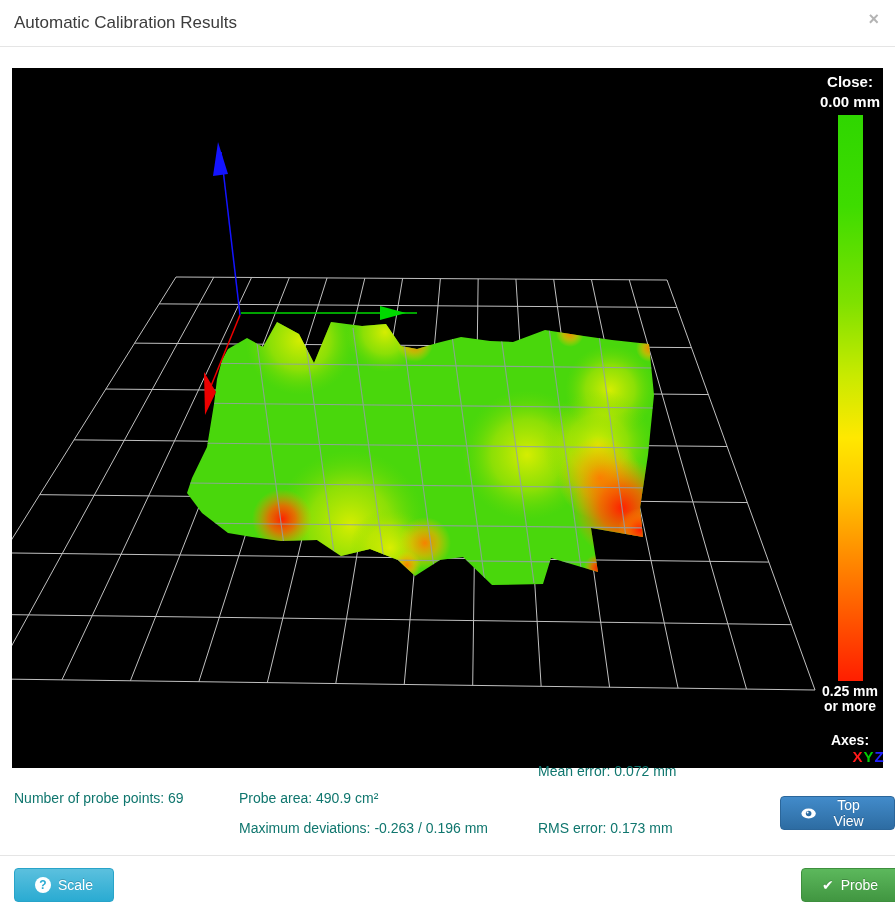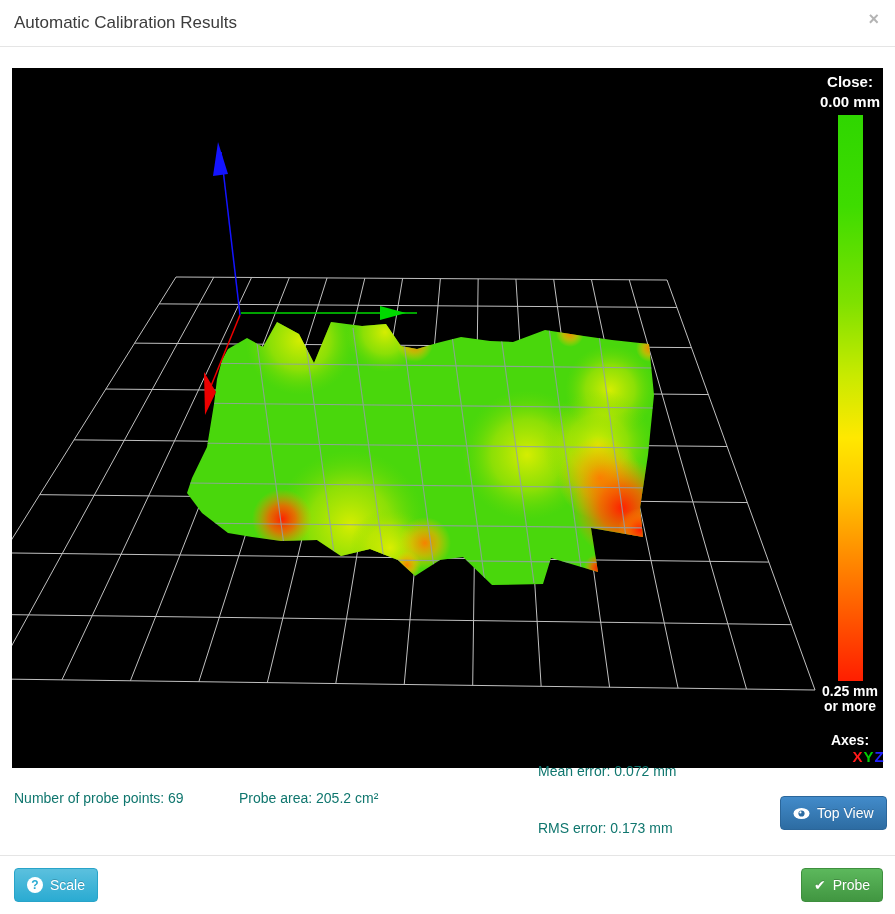--- a/index.html
+++ b/index.html
@@ -29,21 +29,21 @@
   .lg-s  { font-size:14px; line-height:15px; white-space:nowrap; }
   .lg-axes { font-size:14px; line-height:15px; margin-top:19px; }
   .lg-xyz  { font-size:15px; line-height:17px; letter-spacing:1px;margin-left:37px; }
   .ax-x { color:#ff1a1a; } .ax-y { color:#00cc00; } .ax-z { color:#2222ff; }
 
   
   .stat { position:absolute; font-size:14px; color:#0f766e; white-space:nowrap; }
 
   
   .btn { position:absolute; display:inline-flex; align-items:center; gap:7px;
-         font-size:14px; color:#fff; border-radius:4px; padding:0 12px; height:34px;
+         font-size:14px; color:#fff; border-radius:4px; padding:0 20px; height:34px;
          cursor:pointer; border:1px solid; font-family:inherit;
          text-shadow:0 -1px 0 rgba(0,0,0,.2); }
   .btn-primary { background:linear-gradient(#428bca,#2d6ca2); border-color:#2b669a; }
   .btn-info    { background:linear-gradient(#5bc0de,#2aabd2); border-color:#28a4c9; }
   .btn-success { background:linear-gradient(#5cb85c,#419641); border-color:#3e8f3e; }
   .icon-circle { display:inline-flex; width:16px; height:16px; border-radius:50%;
                  background:#fff; color:#2aabd2; font-size:12px; font-weight:bold;
                  align-items:center; justify-content:center; text-shadow:none; }
   .check-glyph { font-size:14px; }
 
@@ -164,21 +164,22 @@
       <div class="lg-b">0.00 mm</div>
       <div class="scalebar"></div>
       <div class="lg-s">0.25 mm</div>
       <div class="lg-s">or more</div>
       <div class="lg-axes">Axes:</div>
       <div class="lg-xyz"><span class="ax-x">X</span><span class="ax-y">Y</span><span class="ax-z">Z</span></div>
     </div>
   </div>
 
   <div class="stat" style="left:14px; top:790px;">Number of probe points: 69</div>
-  <div class="stat" style="left:239px; top:790px;">Probe area: 205.2 cm²</div>
+  <div class="stat" style="left:239px; top:790px;">Probe area: 490.9 cm²</div>
+  <div class="stat" style="left:239px; top:820px;">Maximum deviations: -0.263 / 0.196 mm</div>
   <div class="stat" style="left:538px; top:763px;">Mean error: 0.072 mm</div>
   <div class="stat" style="left:538px; top:820px;">RMS error: 0.173 mm</div>
 
   <button class="btn btn-primary" style="left:780px; top:796px;">
     <svg width="17" height="13" viewBox="0 0 17 13">
       <ellipse cx="8.5" cy="6.5" rx="8" ry="5.6" fill="#ffffff"></ellipse>
       <circle cx="8.5" cy="6.5" r="3.1" fill="#2d6ca2"></circle>
       <circle cx="7.4" cy="5.4" r="1.1" fill="#ffffff"></circle>
     </svg>
     <span>Top View</span>

